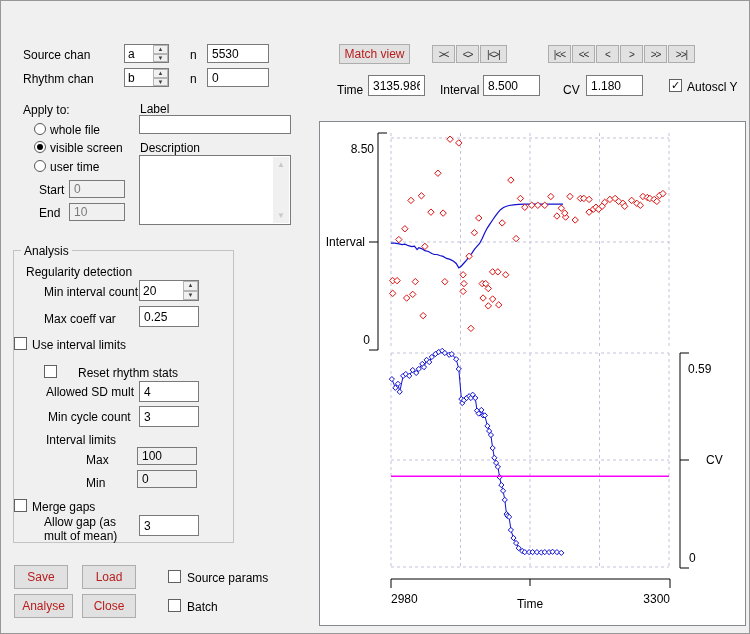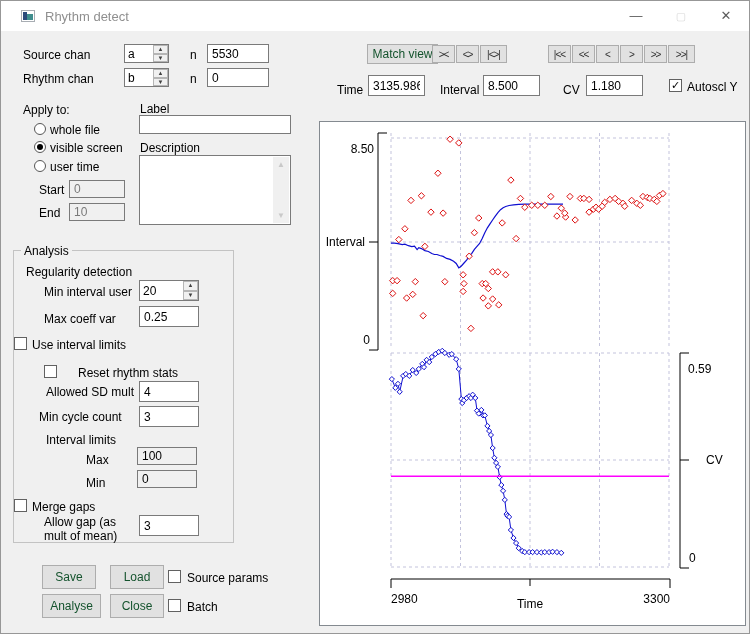--- a/index.html
+++ b/index.html
@@ -12,21 +12,21 @@
   .app-icon .b1{position:absolute;left:1px;top:1px;width:4px;height:8px;background:#2b4a7a;}
   .app-icon .b2{position:absolute;left:5px;top:3px;width:6px;height:6px;background:#3f8d8d;}
   .cap-btn{position:absolute;top:0;width:34px;height:30px;text-align:center;line-height:30px;color:#5c5c5c;font-size:13px;}
   .cap-btn.dim{color:#d8d8d8;}
   .lbl{position:absolute;white-space:nowrap;line-height:14px;}
   .txt{position:absolute;box-sizing:border-box;border:1px solid #7a7a7a;background:#fff;
        font-family:"Liberation Sans",sans-serif;font-size:12px;padding:1px 4px;color:#000;outline:none;}
   .txt.dis{background:#f0f0f0;}
   .txt.gray{color:#7a7a7a;background:#f0f0f0;}
   .btn{position:absolute;box-sizing:border-box;background:#e1e1e1;border:1px solid #adadad;
-       font-family:"Liberation Sans",sans-serif;font-size:12px;text-align:center;color:#14532d;padding:0;margin-left:28px;}
+       font-family:"Liberation Sans",sans-serif;font-size:12px;text-align:center;color:#b91c1c;padding:0;}
   .cb{position:absolute;width:13px;height:13px;box-sizing:border-box;border:1px solid #616161;background:#fff;
       font-size:11px;line-height:11px;text-align:center;color:#000;}
   .rad{position:absolute;width:12px;height:12px;box-sizing:border-box;border:1px solid #565656;border-radius:50%;background:#fff;}
   .rad.sel::after{content:"";position:absolute;left:2px;top:2px;width:6px;height:6px;border-radius:50%;background:#000;}
   .spinwrap{position:absolute;box-sizing:border-box;border:1px solid #7a7a7a;background:#fff;}
   .spinwrap input{position:absolute;left:0;top:0;border:0;width:calc(100% - 16px);height:100%;
        font-family:"Liberation Sans",sans-serif;font-size:12px;padding:1px 3px;box-sizing:border-box;outline:none;}
   .spin{position:absolute;right:0;top:0;width:15px;height:50%;box-sizing:border-box;background:#f0f0f0;
         border:1px solid #b5b5b5;font-size:6px;line-height:7px;text-align:center;color:#404040;}
   .spin.dn{top:50%;}
@@ -40,30 +40,20 @@
   .btnrow .nb{background:#e1e1e1;border:1px solid #adadad;box-sizing:border-box;height:18px;
        font-family:"Liberation Sans",sans-serif;font-size:10px;color:#333;text-align:center;padding:0;letter-spacing:-1px;}
   .chart-panel{position:absolute;left:318px;top:120px;width:427px;height:505px;background:#fff;
        border:1px solid #848a90;box-sizing:border-box;}
 </style>
 </head>
 <body>
 
 <div class="window">
 
-  <div class="titlebar">
-    <div class="app-icon">
-        <div class="b1"></div>
-        <div class="b2"></div>
-      </div>
-    <div class="title-text">Rhythm detect</div>
-    <div class="cap-btn" style="left:618px;">—</div>
-    <div class="cap-btn dim" style="left:663px;font-size:11px;">▢</div>
-    <div class="cap-btn" style="left:708px;">✕</div>
-  </div>
 
   <div class="lbl" style="left:22px;top:47px;">Source chan</div>
   <div class="spinwrap" style="left:123px;top:43px;width:45px;height:19px;">
     <input value="a" style="">
     <div class="spin">▲</div>
     <div class="spin dn">▼</div>
   </div>
   <div class="lbl" style="left:189px;top:47px;">n</div>
   <input class="txt" style="left: 206px; top: 43px; width: 62px; height: 19px;" value="5530">
 
@@ -96,40 +86,40 @@
     <div class="sbar">
       <div class="ar">▲</div>
       <div class="ar dn">▼</div>
     </div>
   </div>
 
   <div class="group" style="left:12px;top:249px;width:221px;height:293px;"></div>
   <div class="lbl group-title" style="left:20px;top:243px;">Analysis</div>
   <div class="lbl" style="left:25px;top:264px;">Regularity detection</div>
 
-  <div class="lbl" style="left:43px;top:284px;">Min interval user</div>
+  <div class="lbl" style="left:43px;top:284px;">Min interval count</div>
   <div class="spinwrap" style="left:138px;top:279px;width:60px;height:21px;">
     <input value="20" style="">
     <div class="spin">▲</div>
     <div class="spin dn">▼</div>
   </div>
 
   <div class="lbl" style="left:43px;top:311px;">Max coeff var</div>
   <input class="txt" style="left: 138px; top: 305px; width: 60px; height: 21px;" value="0.25">
 
   <div class="cb" style="left:13px;top:336px;"></div>
   <div class="lbl" style="left:31px;top:337px;">Use interval limits</div>
 
   <div class="cb" style="left:43px;top:364px;"></div>
   <div class="lbl" style="left:61px;top:365px;margin-left:16px;">Reset rhythm stats</div>
 
   <div class="lbl" style="left:45px;top:384px;">Allowed SD mult</div>
   <input class="txt" style="left: 138px; top: 380px; width: 60px; height: 21px;" value="4">
 
-  <div class="lbl" style="left:38px;top:409px;">Min cycle count</div>
+  <div class="lbl" style="left:47px;top:409px;">Min cycle count</div>
   <input class="txt" style="left: 138px; top: 405px; width: 60px; height: 21px;" value="3">
 
   <div class="lbl" style="left:45px;top:432px;">Interval limits</div>
 
   <div class="lbl" style="left:85px;top:452px;">Max</div>
   <input class="txt dis" style="left: 136px; top: 446px; width: 60px; height: 18px;" value="100">
   <div class="lbl" style="left:85px;top:475px;">Min</div>
   <input class="txt dis" style="left: 136px; top: 469px; width: 60px; height: 18px;" value="0">
 
   <div class="cb" style="left:13px;top:498px;"></div>

